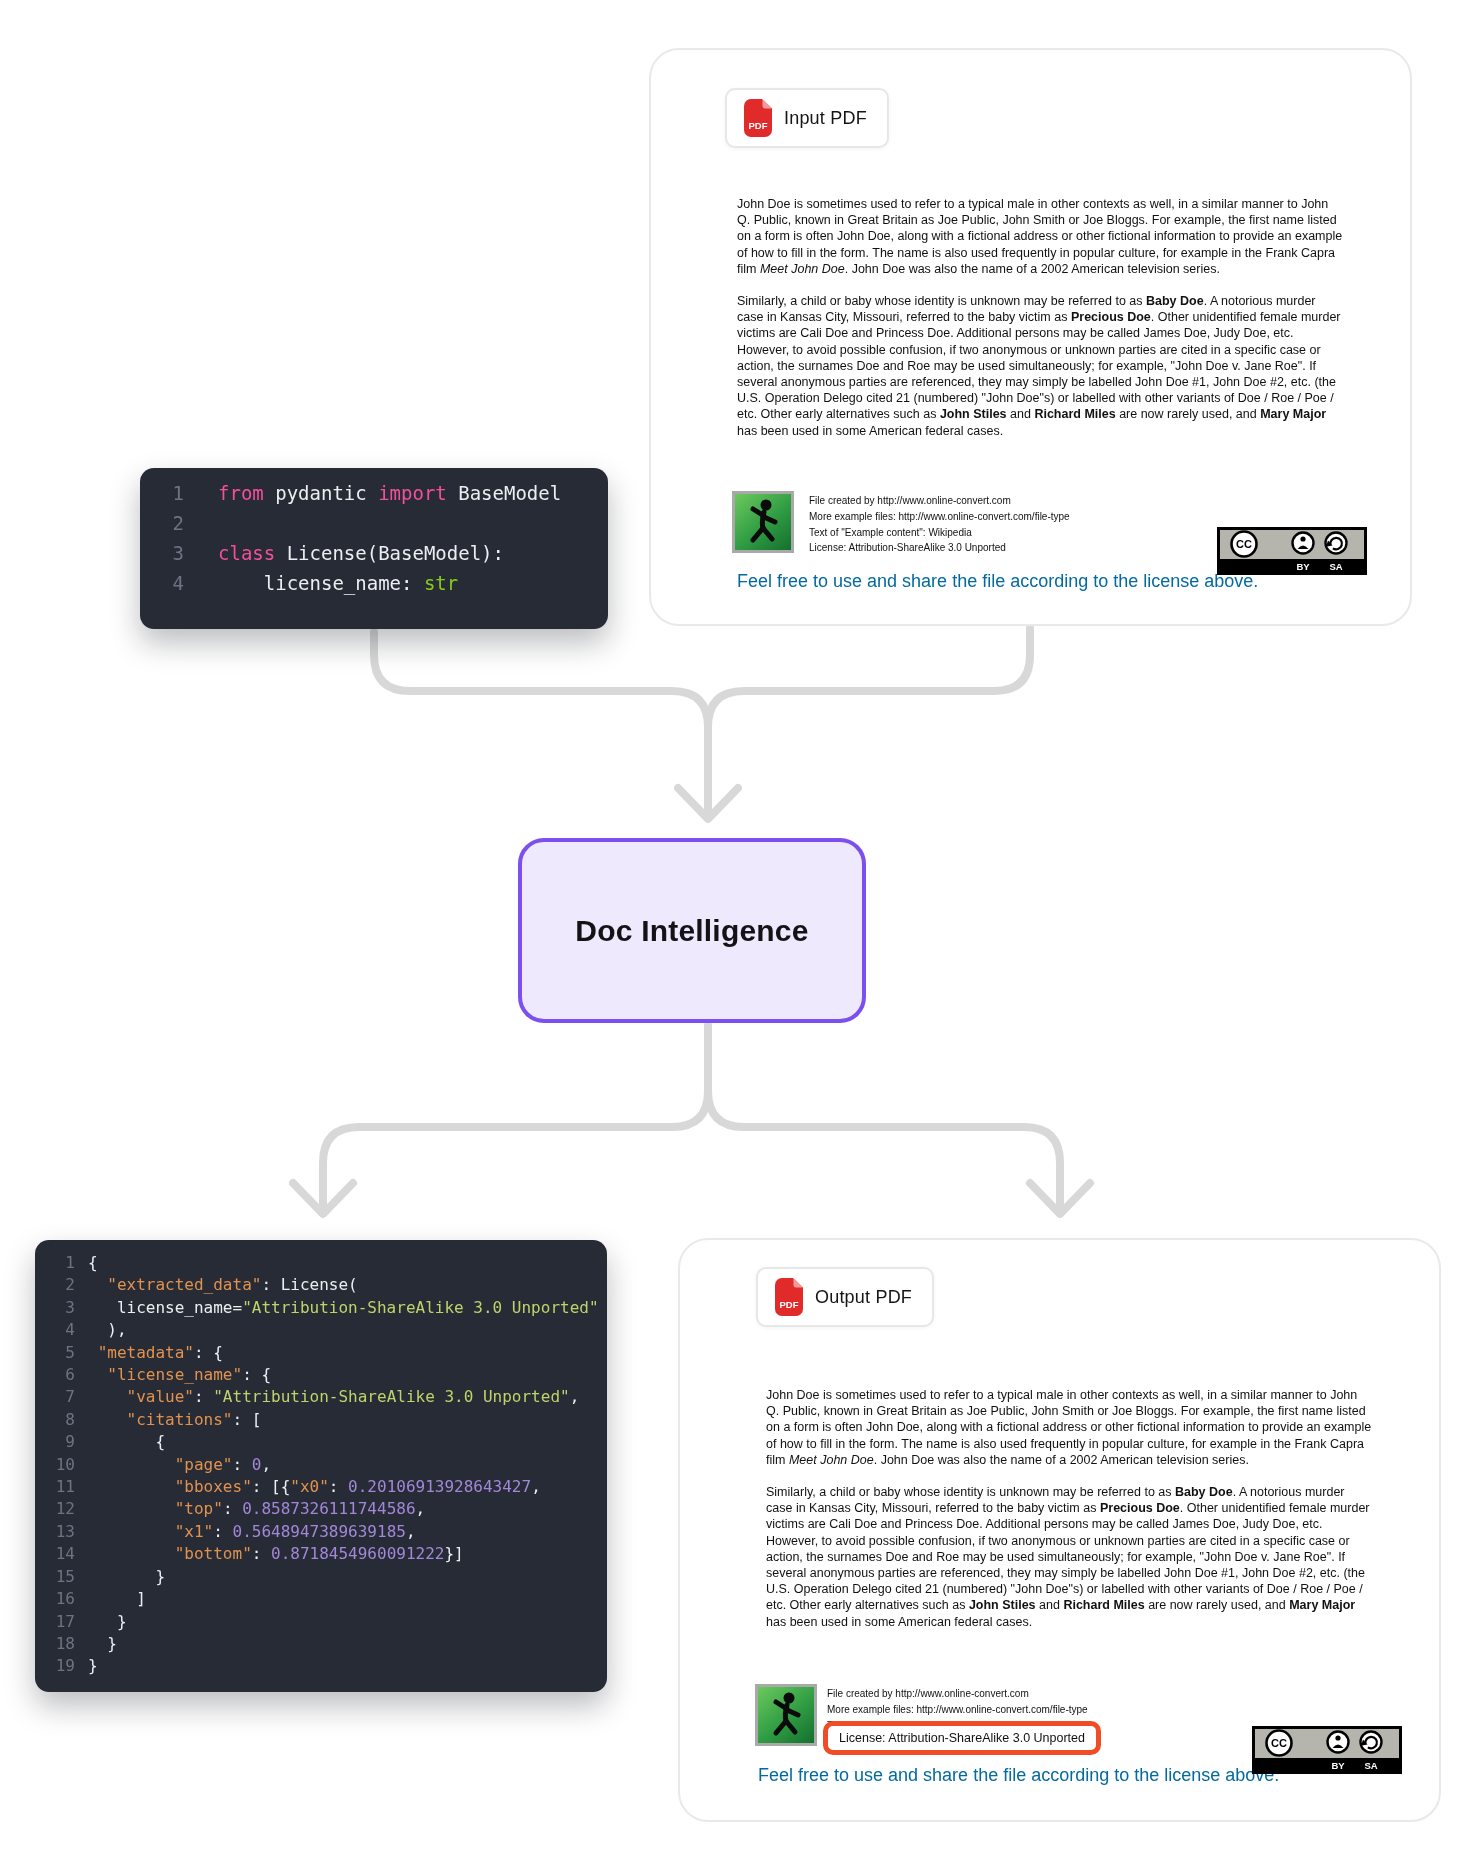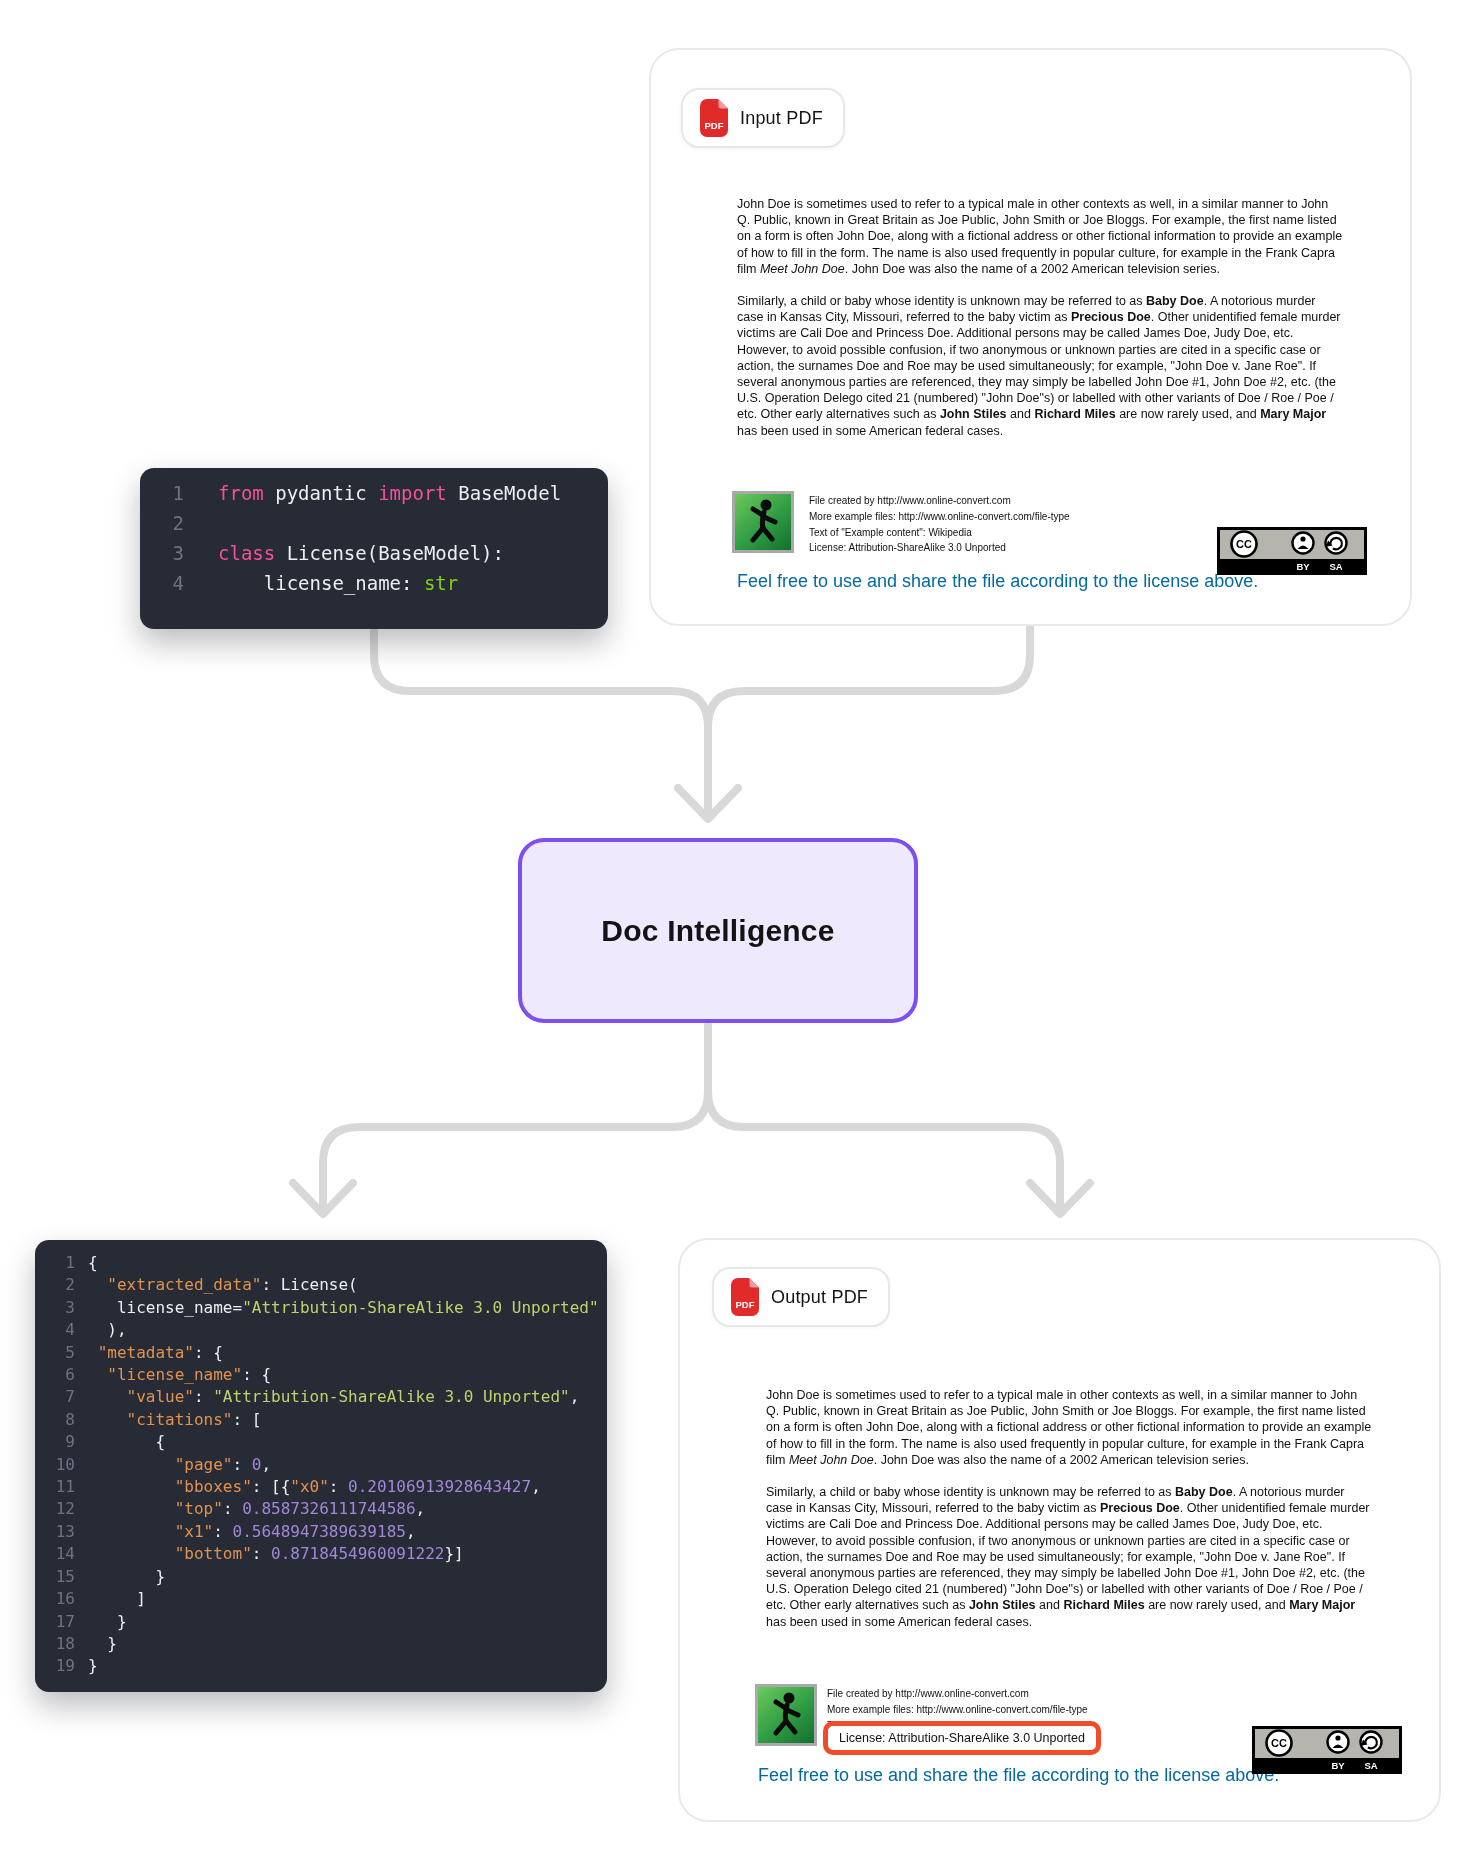--- a/index.html
+++ b/index.html
@@ -20,22 +20,22 @@
   .code-row{white-space:pre;}
   .tok-kw{color:#f2509b}.tok-ty{color:#84cc16}.tok-key{color:#e1924e}
   .tok-str{color:#c0d36a}.tok-num{color:#a387d9}.tok-pl{color:#eceef2}
 
   
   .card{position:absolute;background:#fff;border:2px solid #e9e9e9;border-radius:30px;box-sizing:border-box;}
   #input-card{left:649px;top:48px;width:763px;height:578px;}
   #output-card{left:678px;top:1238px;width:763px;height:584px;}
 
   .badge{position:absolute;display:flex;align-items:center;gap:10px;background:#fff;
-         border:2px solid #e7e7e7;border-radius:18px;padding:8px 20px 8px 14px;
-         box-shadow:0 1px 4px rgba(0,0,0,.05);}
+         border:2px solid #e7e7e7;border-radius:10px;padding:8px 20px 8px 14px;
+         box-shadow:0 1px 4px rgba(0,0,0,.05);margin-left:44px;}
   .badge .label{font-size:18px;font-weight:400;color:#141414;letter-spacing:.2px;}
   #input-card .badge{left:30px;top:38px;}
   #output-card .badge{left:32px;top:27px;}
 
   .pdf-text{position:absolute;width:607px;font-size:12.5px;line-height:16.2px;color:#111;}
   #input-card .pdf-text{left:86px;top:146px;}
   #output-card .pdf-text{left:86px;top:147px;}
   .pdf-text p{margin:0;}
   .pdf-text p + p{margin-top:16px;}
   .seg-b{font-weight:bold}.seg-it{font-style:italic}
@@ -50,21 +50,21 @@
   #input-card .feel-free{left:86px;top:521px;}
   #output-card .feel-free{left:78px;top:525px;}
   .cc-badge{position:absolute;}
   #input-card .cc-badge{left:566px;top:477px;}
   #output-card .cc-badge{left:572px;top:486px;}
 
   .highlight-box{position:absolute;left:143px;top:481px;background:#fff;border:5px solid #f04c28;
                  border-radius:10px;padding:5px 11px;font-size:12.5px;color:#111;white-space:nowrap;}
 
   
-  .processor{position:absolute;left:518px;top:838px;width:400px;height:185px;box-sizing:border-box;
+  .processor{position:absolute;left:518px;top:838px;width:348px;height:185px;box-sizing:border-box;
              background:#efe9fd;border:4px solid #7c4ff0;border-radius:26px;
              display:flex;align-items:center;justify-content:center;}
   .processor .label{font-size:30px;font-weight:700;color:#131316;letter-spacing:.2px;}
 </style>
 </head>
 <body>
 
 <div class="canvas">
 
   <svg class="arrows" width="1475" height="1864" viewBox="0 0 1475 1864">

